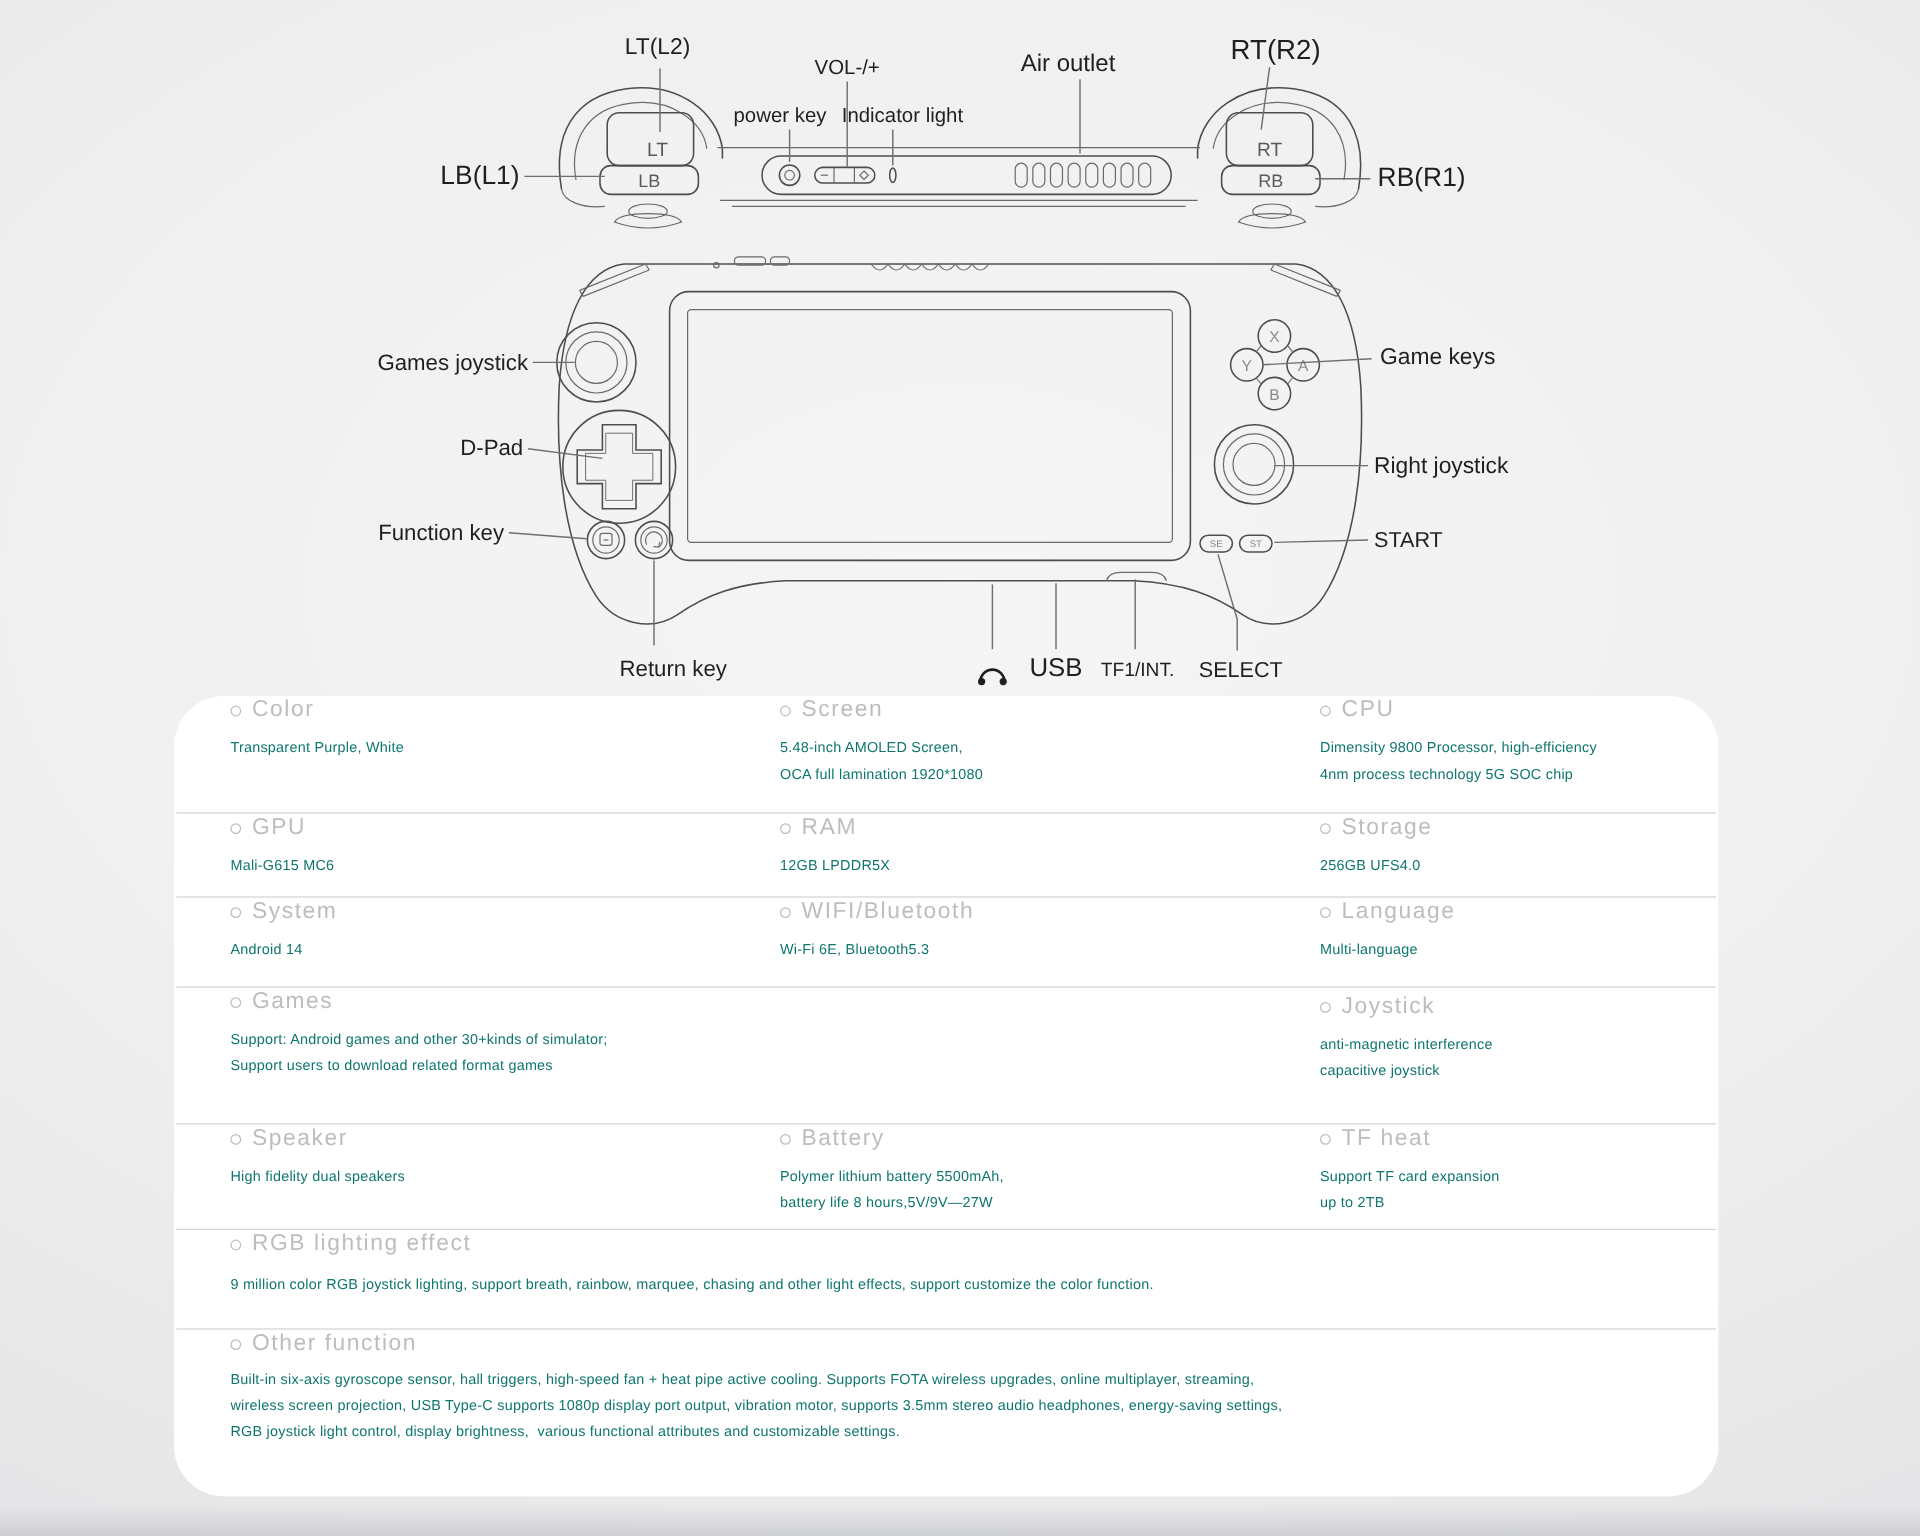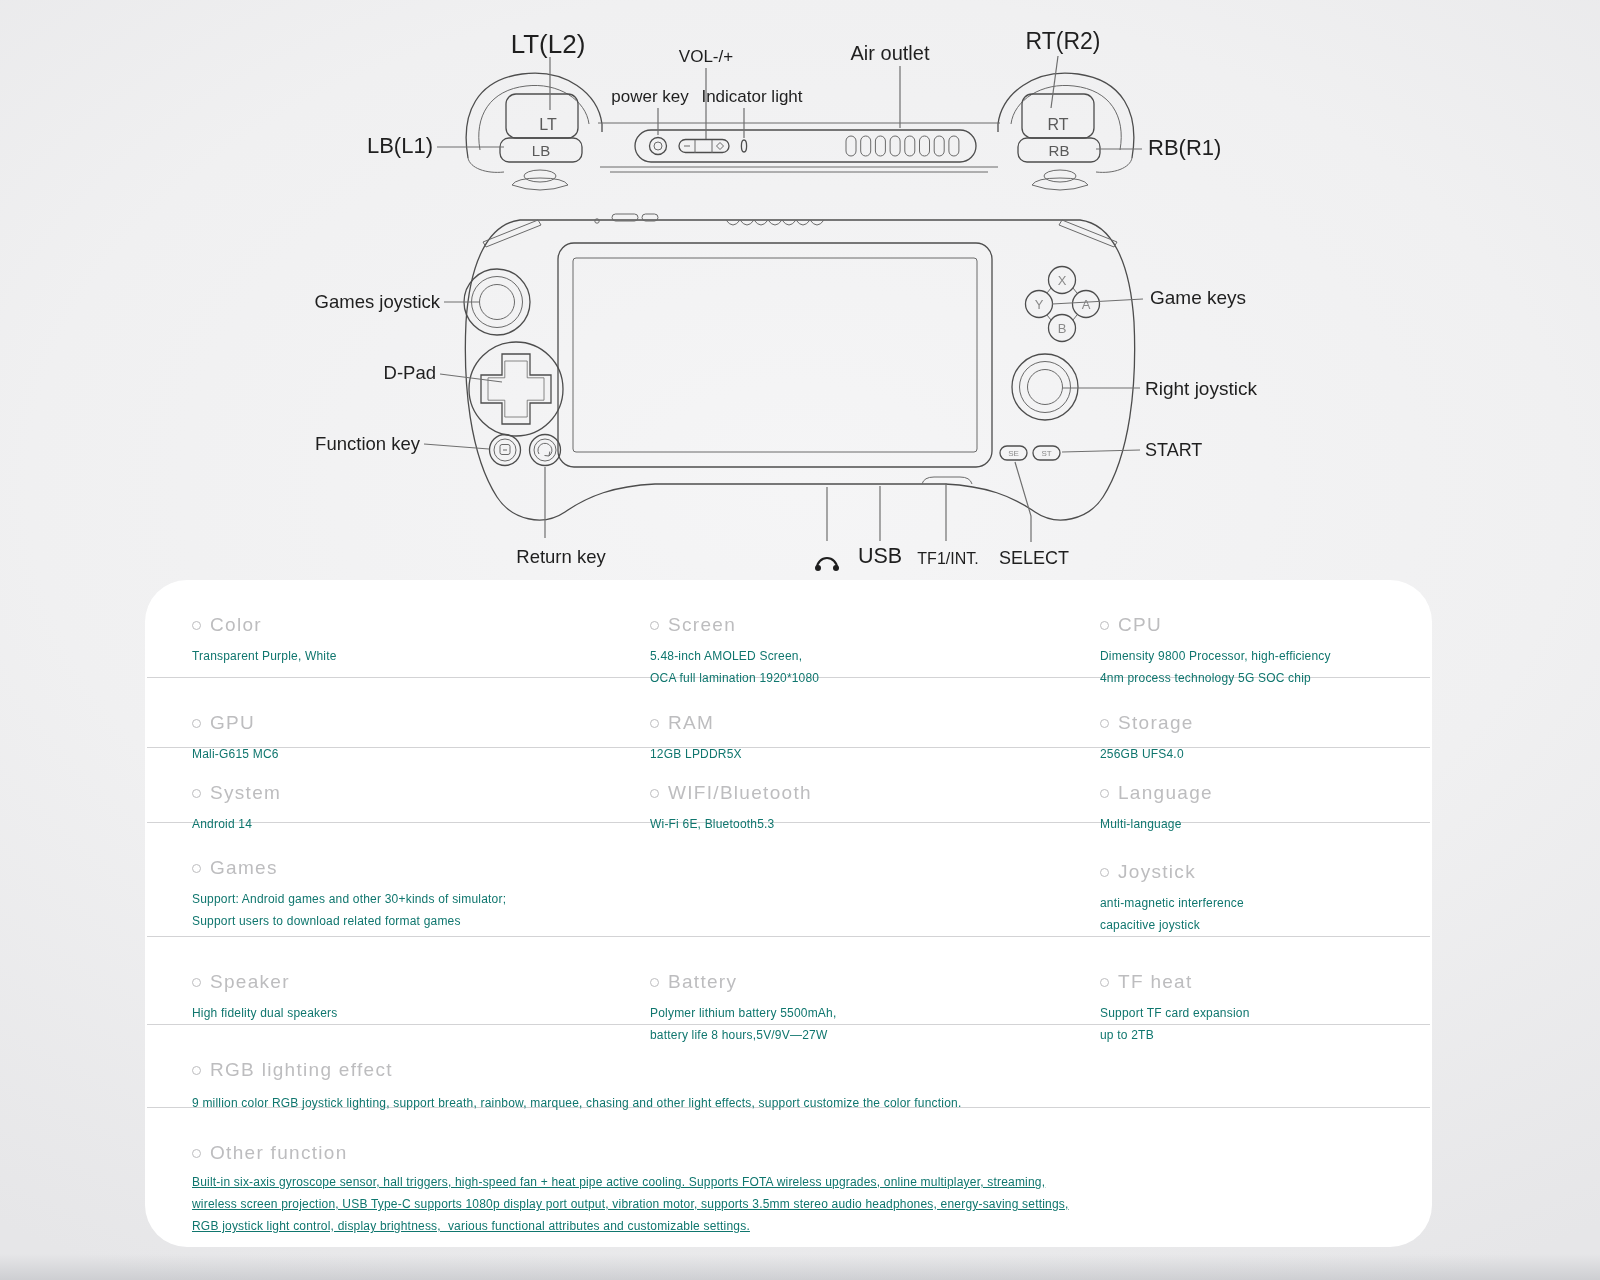--- a/index.html
+++ b/index.html
@@ -16,31 +16,31 @@
   .plate-letter{font-family:"Liberation Sans",sans-serif;fill:#5a5a5a;stroke:none;}
   
   .lab{position:absolute;color:#1f1f1f;white-space:nowrap;}
   .lab.c{transform:translateX(-50%);}
   .lab.r{transform:translateX(-100%);}
   
   .panel{position:absolute;left:145px;top:580px;width:1287px;height:667px;
          background:#ffffff;border-radius:42px;}
   .srow{position:relative;box-sizing:border-box;margin:0 2px;}
   .srow.bordered{border-bottom:1px solid #d3d3d5;}
-  .scell{position:absolute;top:0;margin-top:33px;}
+  .scell{position:absolute;top:0;}
   .c1{left:45px;} .c2{left:503px;} .c3{left:953px;}
   .spec-label{display:flex;align-items:center;font-size:19px;line-height:24px;
               color:#bdbdbf;letter-spacing:1.3px;}
   .dot{display:inline-block;width:7px;height:7px;border:1.4px solid #bdbdbf;
        border-radius:50%;margin-right:9px;flex:0 0 auto;}
   .spec-value{font-size:12px;line-height:22px;color:#0f766e;margin-top:8px;
               white-space:pre;letter-spacing:0.2px;}
   .pt16{padding-top:16px;} .pt6{padding-top:6px;} .pt7{padding-top:7px;}
   .pt4{padding-top:4px;} .pt9{padding-top:9px;} .pt14{padding-top:14px;}
-  .mt10 .spec-value{margin-top:10px;} .mt6 .spec-value{margin-top:6px;text-decoration:underline;}
+  .mt10 .spec-value{margin-top:10px;} .mt6 .spec-value{margin-top:6px;}
 </style>
 </head>
 <body>
 
 <div class="stage">
 
   <svg width="1600" height="575" viewBox="0 0 1600 575">
 
     <g>
 
@@ -193,21 +193,21 @@
       <path d="M946,483 V541"></path>
     </g>
 
     <g>
       <path d="M817,568 a10,10 0 0 1 20,0" stroke="#1f1f1f" stroke-width="2.2" fill="none"></path>
       <circle cx="818" cy="568" r="3" fill="#1f1f1f"></circle>
       <circle cx="836" cy="568" r="3" fill="#1f1f1f"></circle>
     </g>
   </svg>
 
-  <div class="lab c" style="left:548px;top:29px;font-size:26px;">LT(L2)</div>
+  <div class="lab c" style="left:548px;top:29px;font-size:19px;">LT(L2)</div>
   <div class="lab c" style="left:706px;top:47px;font-size:17px;">VOL-/+</div>
   <div class="lab c" style="left:650px;top:87px;font-size:17px;">power key</div>
   <div class="lab c" style="left:752px;top:87px;font-size:17px;">Indicator light</div>
   <div class="lab c" style="left:890px;top:42px;font-size:20px;">Air outlet</div>
   <div class="lab c" style="left:1063px;top:28px;font-size:23px;">RT(R2)</div>
   <div class="lab r" style="left:433px;top:133px;font-size:22px;">LB(L1)</div>
   <div class="lab" style="left:1148px;top:135px;font-size:22px;">RB(R1)</div>
 
   <div class="lab r" style="left:440px;top:291px;font-size:18.5px;">Games joystick</div>
   <div class="lab r" style="left:436px;top:362px;font-size:18.5px;">D-Pad</div>

